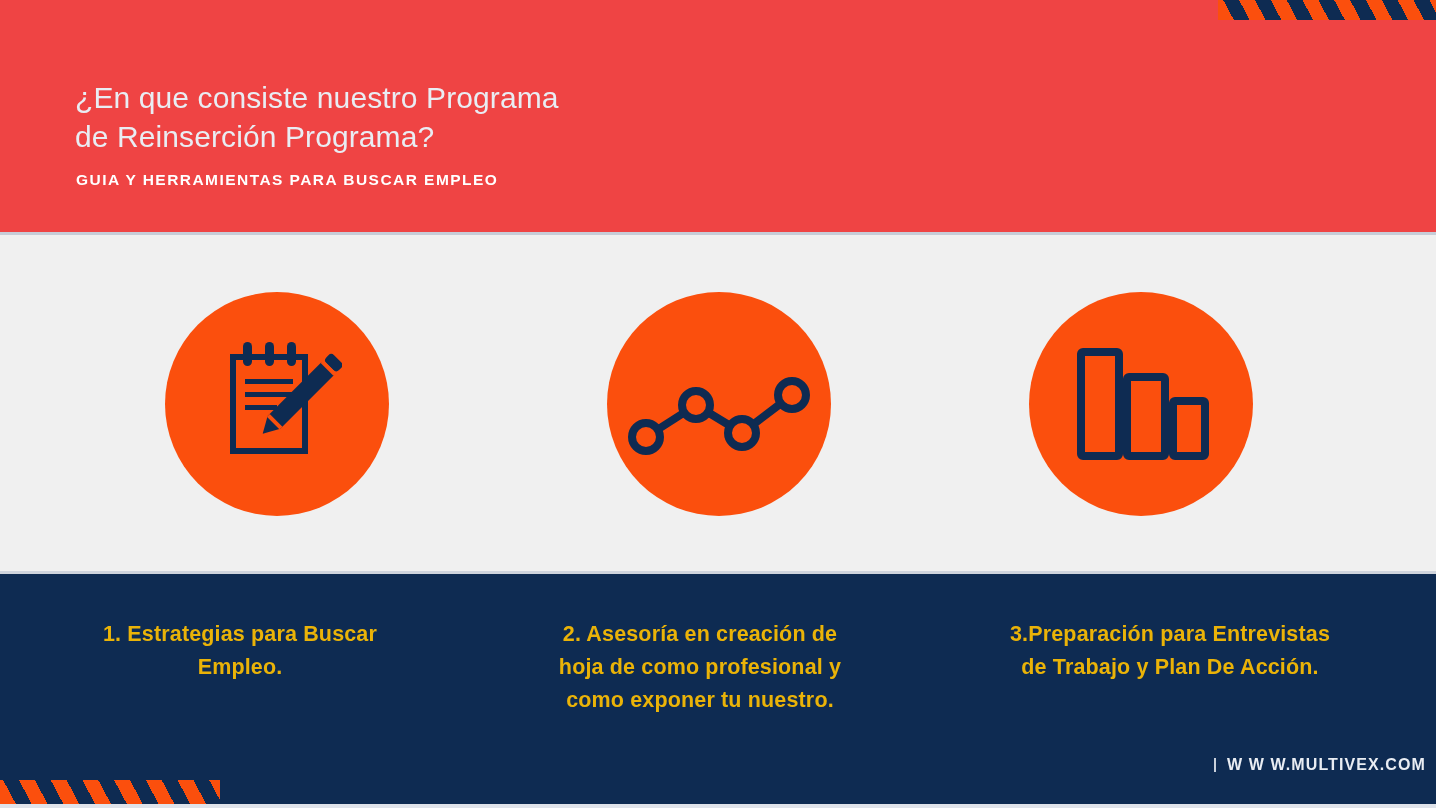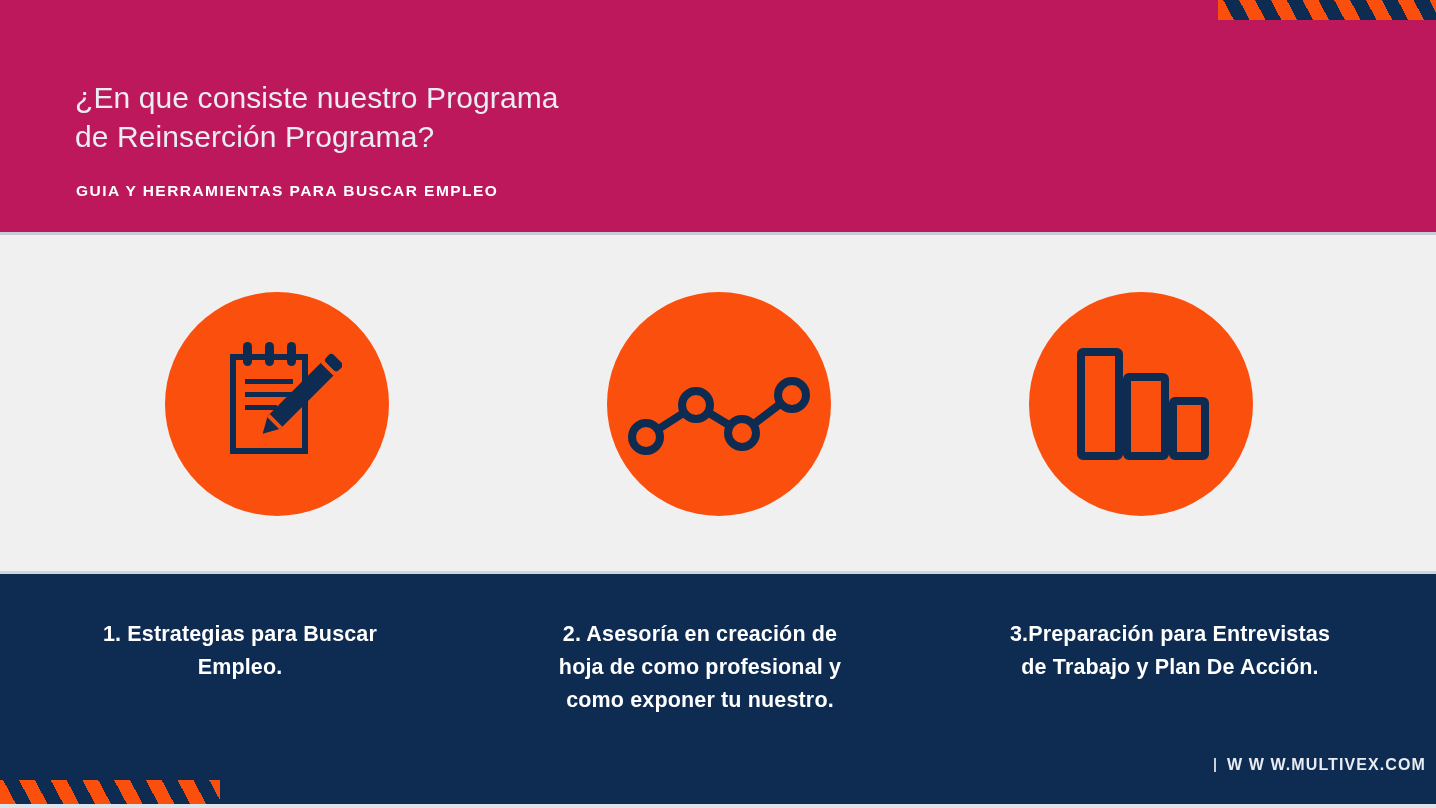--- a/index.html
+++ b/index.html
@@ -32,41 +32,40 @@
   .stripes.bottom-left {
     bottom:4px; left:0;
     width:220px; height:24px;
   }
 
   
   .header {
     position:absolute;
     top:0; left:0;
     width:1436px; height:232px;
-    background:#be185d;
+    background:#ef4444;
   }
   .header-title {
     position:absolute;
     left:75px; top:78px;
     width:640px;
     font-size:30px;
     line-height:39px;
     font-weight:400;
     color:#e9edf3;
     letter-spacing:0.1px;
   }
   .header-subtitle {
     position:absolute;
     left:76px; top:171px;
     font-size:15.5px;
     font-weight:bold;
     color:#ffffff;
     letter-spacing:1.45px;
     text-transform:uppercase;
-    margin-top:11px;
   }
 
   
   .band {
     position:absolute;
     top:232px; left:0;
     width:1436px; height:342px;
     background:#f0f0f0;
   }
   .band-edge-top {
@@ -114,21 +113,21 @@
   .captions {
     position:absolute;
     top:574px; left:0;
     width:1436px;
     display:flex;
   }
   .caption {
     font-size:21.5px;
     font-weight:bold;
     line-height:33px;
-    color:#ffffff;
+    color:#eab308;
     text-align:center;
     letter-spacing:.15px;
     padding-top:44px;
   }
   .caption.cap1 { width:480px; padding-left:60px; padding-right:60px; }
   .caption.cap2 { width:440px; padding-left:24px; padding-right:24px; }
   .caption.cap3 { width:516px; padding-left:20px; padding-right:36px; }
 
   .site-url {
     position:absolute;

